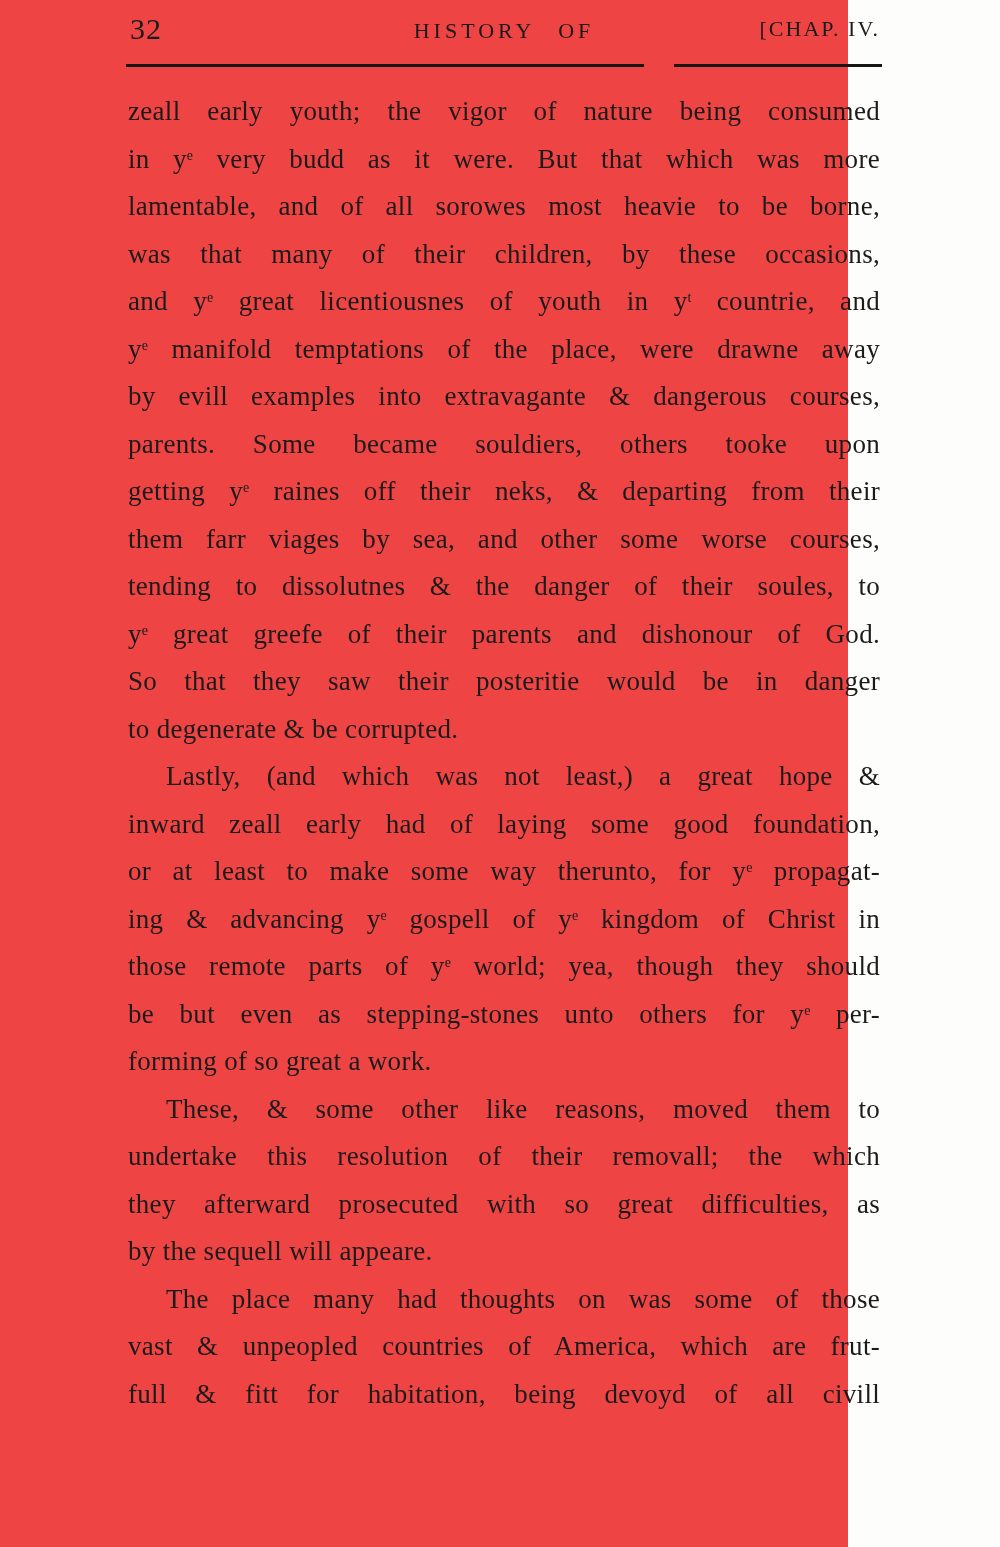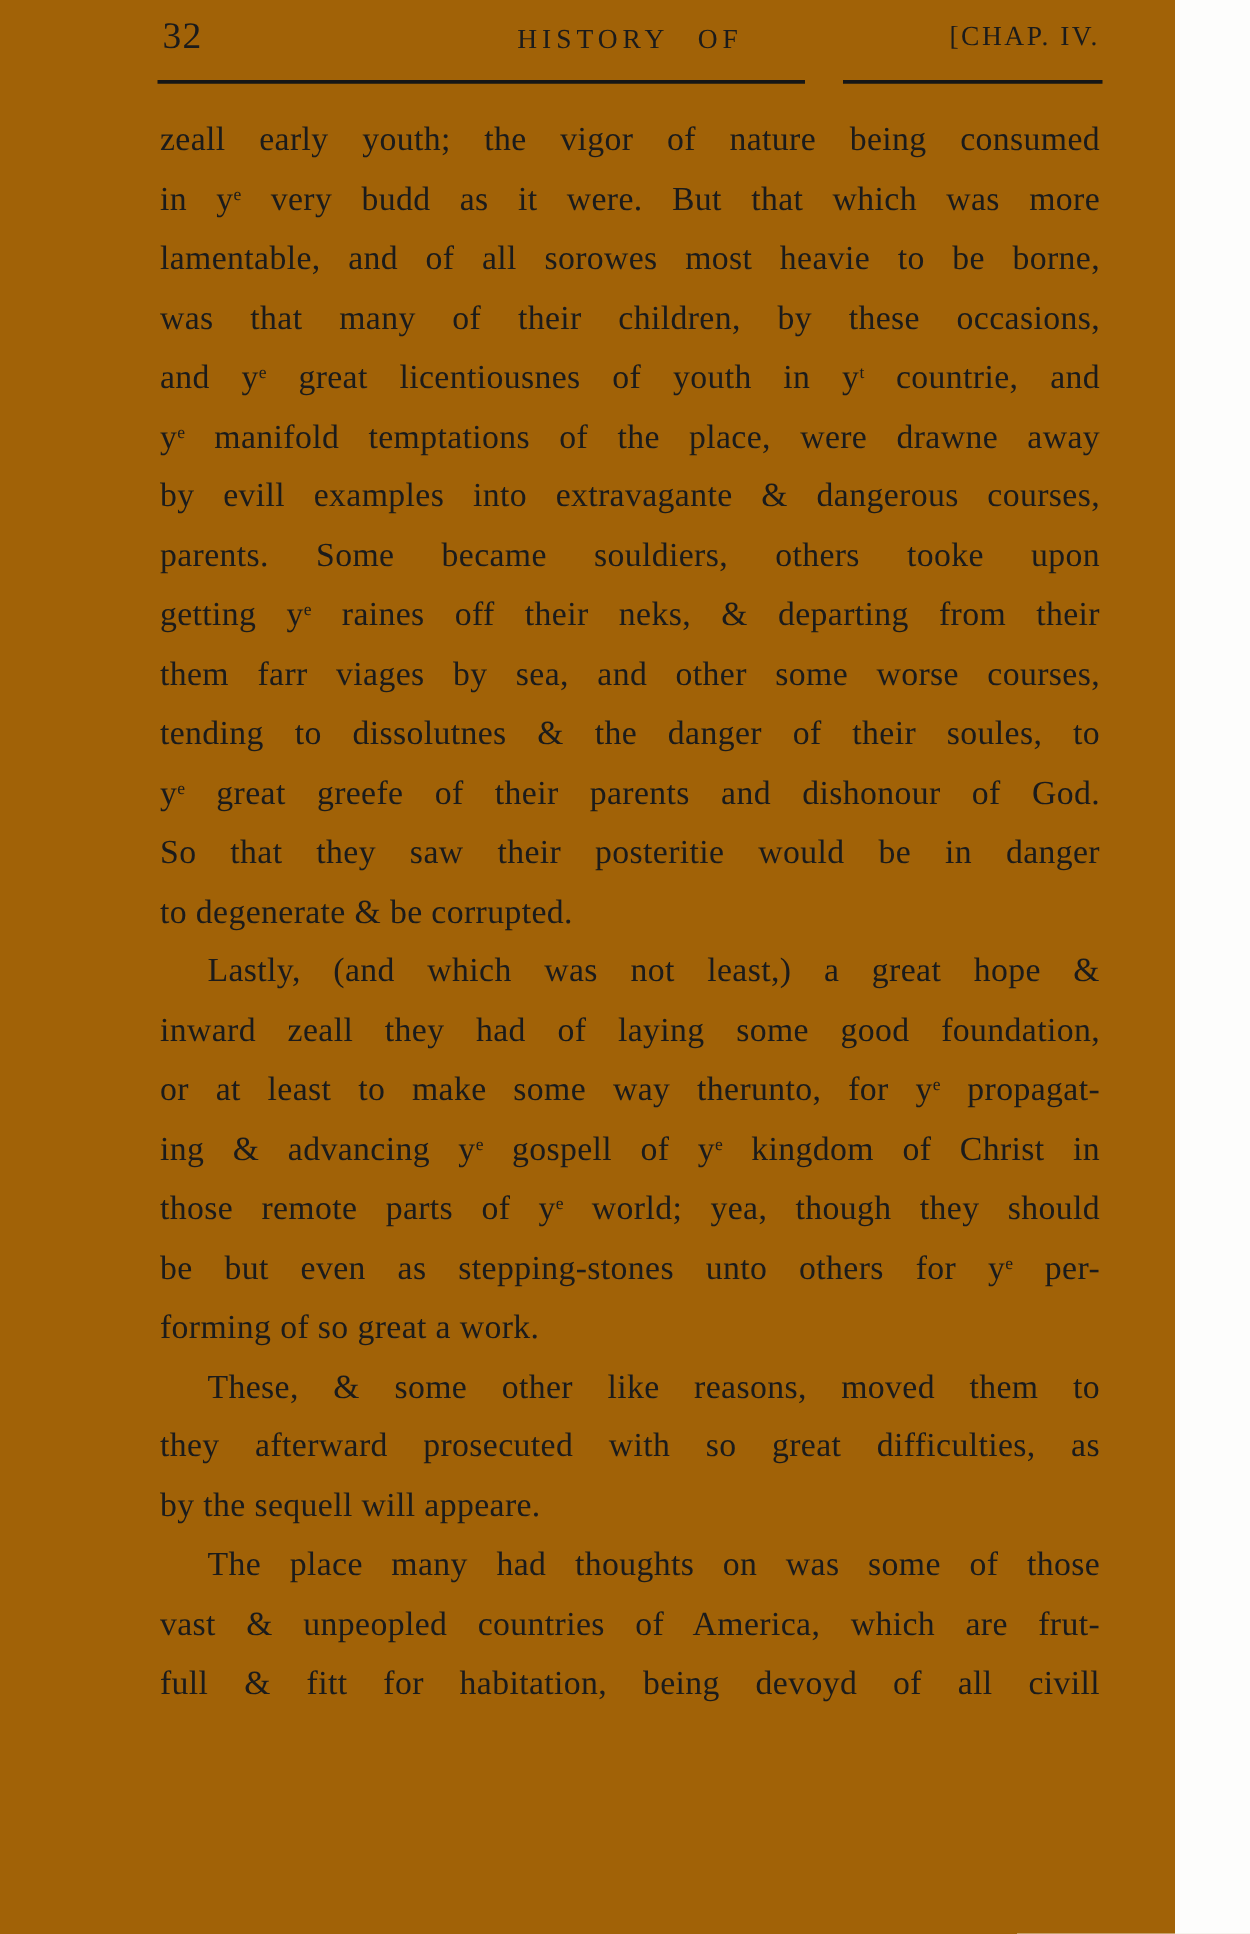--- a/index.html
+++ b/index.html
@@ -5,23 +5,23 @@
   html, body {
     margin: 0;
     padding: 0;
     background: #fdfdfc;
     width: 1000px;
     height: 1547px;
     overflow: hidden;
   }
   .page {
     position: relative;
-    width: 940px;
+    width: 848px;
     height: 1547px;
-    background: #a16207;
+    background: #ef4444;
     color: #1b1b1b;
     font-family: "Liberation Serif", "DejaVu Serif", serif;
   }
   .header {
     position: absolute;
     left: 128px;
     top: 12px;
     width: 752px;
     height: 40px;
   }
@@ -119,29 +119,30 @@
         <div class="line">parents.  Some became souldiers, others tooke upon</div>
         <div class="line">getting y<sup>e</sup> raines off their neks, &amp; departing from their</div>
         <div class="line">them farr viages by sea, and other some worse courses,</div>
         <div class="line">tending to dissolutnes &amp; the danger of their soules, to</div>
         <div class="line">y<sup>e</sup> great greefe of their parents and dishonour of God.</div>
         <div class="line">So that they saw their posteritie would be in danger</div>
         <div class="line no-justify">to degenerate &amp; be corrupted.</div>
       </div>
       <div class="para indent">
         <div class="line">Lastly, (and which was not least,) a great hope &amp;</div>
-        <div class="line">inward zeall they had of laying some good foundation,</div>
+        <div class="line">inward zeall early had of laying some good foundation,</div>
         <div class="line">or at least to make some way therunto, for y<sup>e</sup> propagat-</div>
         <div class="line">ing &amp; advancing y<sup>e</sup> gospell of y<sup>e</sup> kingdom of Christ in</div>
         <div class="line">those remote parts of y<sup>e</sup> world; yea, though they should</div>
         <div class="line">be but even as stepping-stones unto others for y<sup>e</sup> per-</div>
         <div class="line no-justify">forming of so great a work.</div>
       </div>
       <div class="para indent">
         <div class="line">These, &amp; some other like reasons, moved them to</div>
+        <div class="line">undertake this resolution of their removall; the which</div>
         <div class="line">they afterward prosecuted with so great difficulties, as</div>
         <div class="line no-justify">by the sequell will appeare.</div>
       </div>
       <div class="para indent">
         <div class="line">The place many had thoughts on was some of those</div>
         <div class="line">vast &amp; unpeopled countries of America, which are frut-</div>
         <div class="line">full &amp; fitt for habitation, being devoyd of all civill</div>
       </div>
     </div>
 

